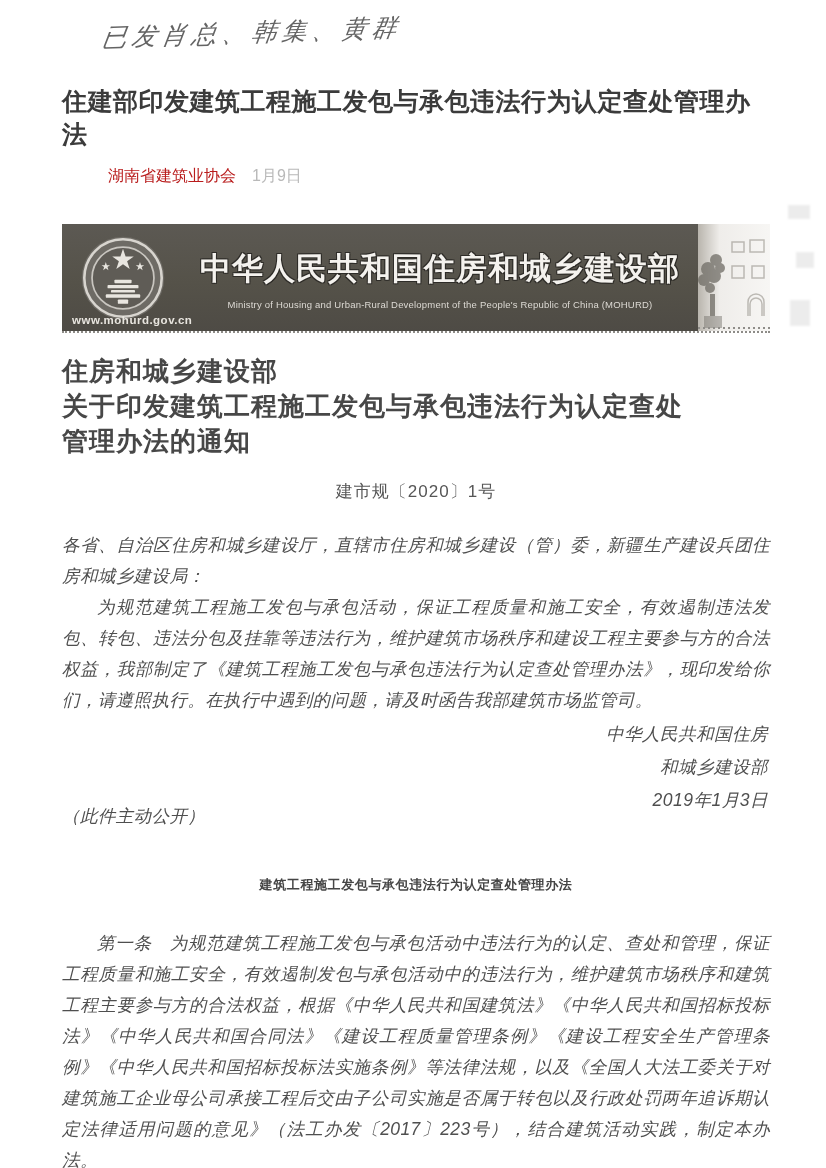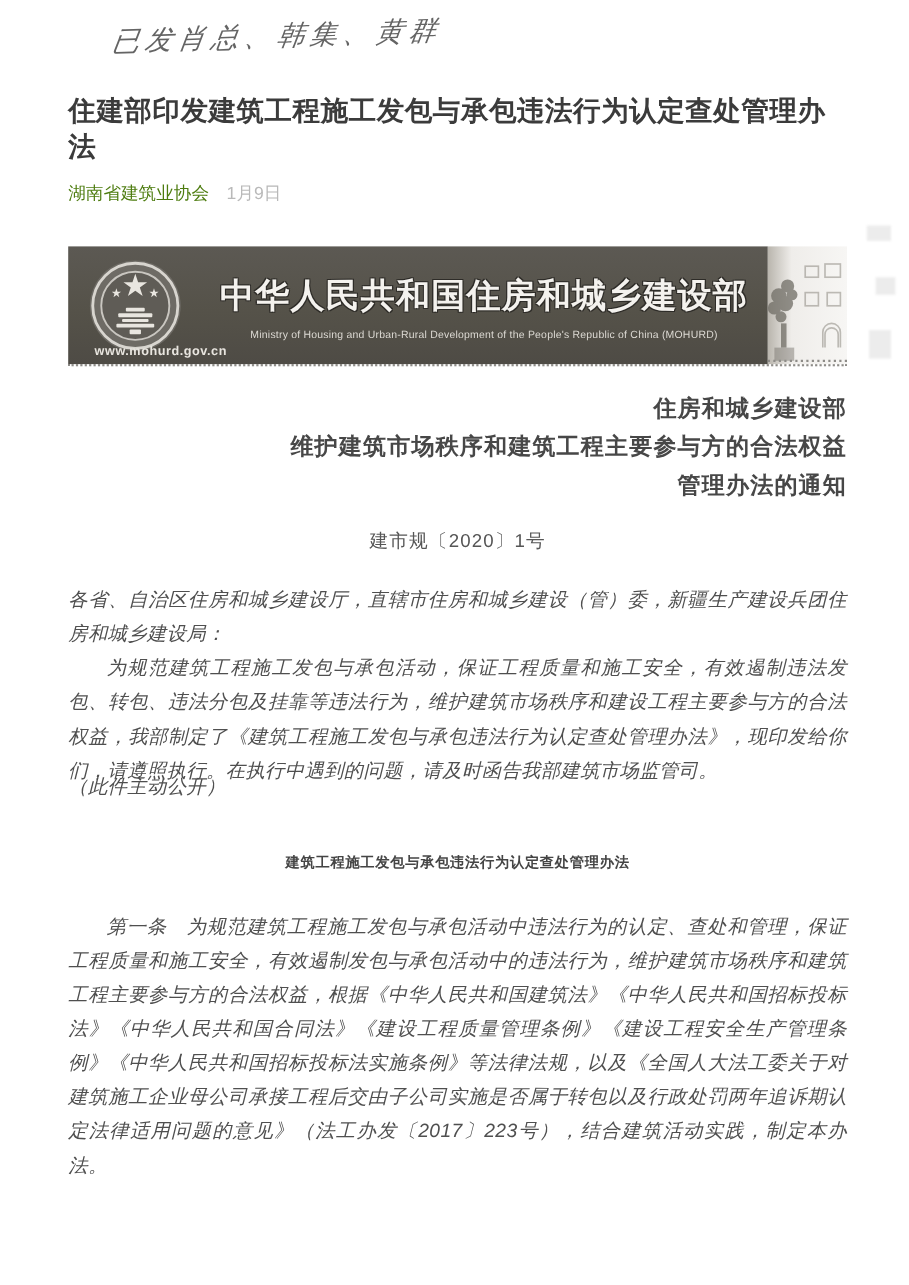--- a/index.html
+++ b/index.html
@@ -27,21 +27,21 @@
     opacity:.85;
     white-space:nowrap;
   }
   
   .title {
     font-size:25px; line-height:33px;
     font-weight:600; color:#3b3b3b;
     letter-spacing:.5px;
   }
   .byline { margin-top:15px; font-size:16px; }
-  .byline .src { color:#4d7c0f; margin-right:16px; }
+  .byline .src { color:#b91c1c; margin-right:16px;margin-left:46px; }
   .byline .date { color:#b9b9b9; }
   
   .banner {
     margin-top:37px;
     width:708px; height:109px;
     display:flex;
     border-bottom:2px dotted #8e8c88;
     position:relative;
   }
   .banner-left {
@@ -55,35 +55,35 @@
     font-size:31px; font-weight:700; color:#f4f2ee;
     letter-spacing:1px; white-space:nowrap;
     text-shadow:1px 1px 0 #2e2c28, -1px 1px 0 #2e2c28, 1px -1px 0 #2e2c28, -1px -1px 0 #2e2c28;
   }
   .org-en {
     margin-top:9px;
     font-size:9.5px; color:#dddad4; letter-spacing:.2px;
     white-space:nowrap;
   }
   .banner-url {
-    position:absolute; left:24px; bottom:5px;
+    position:absolute; left:10px; bottom:5px;
     font-size:11.5px; font-weight:700; color:#e8e5df; letter-spacing:.5px;
   }
   .banner-right {
     position:relative; width:72px; height:100%;
     background:linear-gradient(90deg,#b9b5ad 0%,#efedea 30%,#f7f6f4 100%);
     overflow:hidden;
   }
   .banner-right svg { position:absolute; left:0; top:0; }
   
   .ghost { position:absolute; background:#9a9a9a; opacity:.18; filter:blur(1px); }
   
   .notice-heading {
-    margin-top:21px; text-align:right;
-    font-size:21px; font-weight:700; color:#474747;
+    margin-top:21px; text-align:left;
+    font-size:26px; font-weight:700; color:#474747;
     line-height:35px; letter-spacing:1px;
   }
   .doc-number {
     margin-top:21px; text-align:center;
     font-size:17px; color:#565656; letter-spacing:1px;
   }
   .body-text {
     font-size:17.5px; line-height:31px; color:#4f4f4f;
     text-align:justify; letter-spacing:.4px;font-style:italic;
   }
@@ -162,30 +162,35 @@
       </svg>
     </div>
   </div>
 
   <div class="ghost" style="left:788px; top:205px; width:22px; height:14px;"></div>
   <div class="ghost" style="left:796px; top:252px; width:18px; height:16px;"></div>
   <div class="ghost" style="left:790px; top:300px; width:20px; height:26px;"></div>
 
   <div class="notice-heading">
     <div>住房和城乡建设部</div>
-    <div>维护建筑市场秩序和建筑工程主要参与方的合法权益</div>
+    <div>关于印发建筑工程施工发包与承包违法行为认定查处</div>
     <div>管理办法的通知</div>
   </div>
 
   <div class="doc-number">建市规〔2020〕1号</div>
 
   <p class="body-text salutation">各省、自治区住房和城乡建设厅，直辖市住房和城乡建设（管）委，新疆生产建设兵团住房和城乡建设局：</p>
 
   <p class="body-text indent">为规范建筑工程施工发包与承包活动，保证工程质量和施工安全，有效遏制违法发包、转包、违法分包及挂靠等违法行为，维护建筑市场秩序和建设工程主要参与方的合法权益，我部制定了《建筑工程施工发包与承包违法行为认定查处管理办法》，现印发给你们，请遵照执行。在执行中遇到的问题，请及时函告我部建筑市场监管司。</p>
 
+  <div class="body-text signature">
+    <div>中华人民共和国住房</div>
+    <div>和城乡建设部</div>
+    <div>2019年1月3日</div>
+  </div>
 
   <p class="body-text disclosure">（此件主动公开）</p>
 
   <h2 class="reg-title">建筑工程施工发包与承包违法行为认定查处管理办法</h2>
 
   <div class="articles">
     <p class="body-text indent">第一条　为规范建筑工程施工发包与承包活动中违法行为的认定、查处和管理，保证工程质量和施工安全，有效遏制发包与承包活动中的违法行为，维护建筑市场秩序和建筑工程主要参与方的合法权益，根据《中华人民共和国建筑法》《中华人民共和国招标投标法》《中华人民共和国合同法》《建设工程质量管理条例》《建设工程安全生产管理条例》《中华人民共和国招标投标法实施条例》等法律法规，以及《全国人大法工委关于对建筑施工企业母公司承接工程后交由子公司实施是否属于转包以及行政处罚两年追诉期认定法律适用问题的意见》（法工办发〔2017〕223号），结合建筑活动实践，制定本办法。</p>
 
   </div>
 

